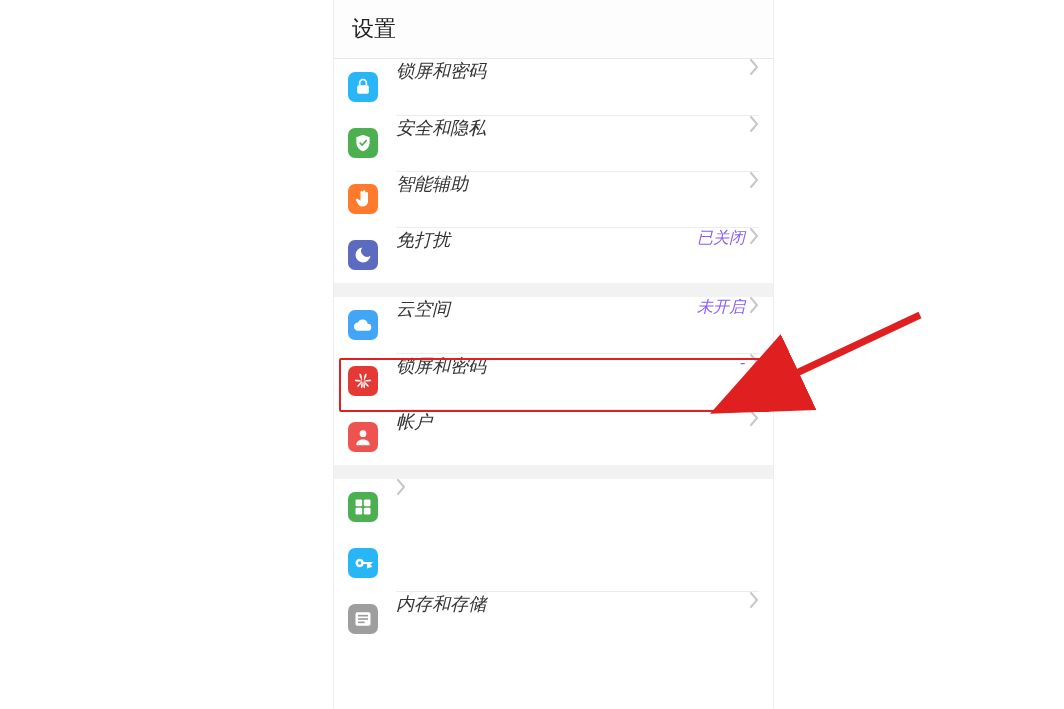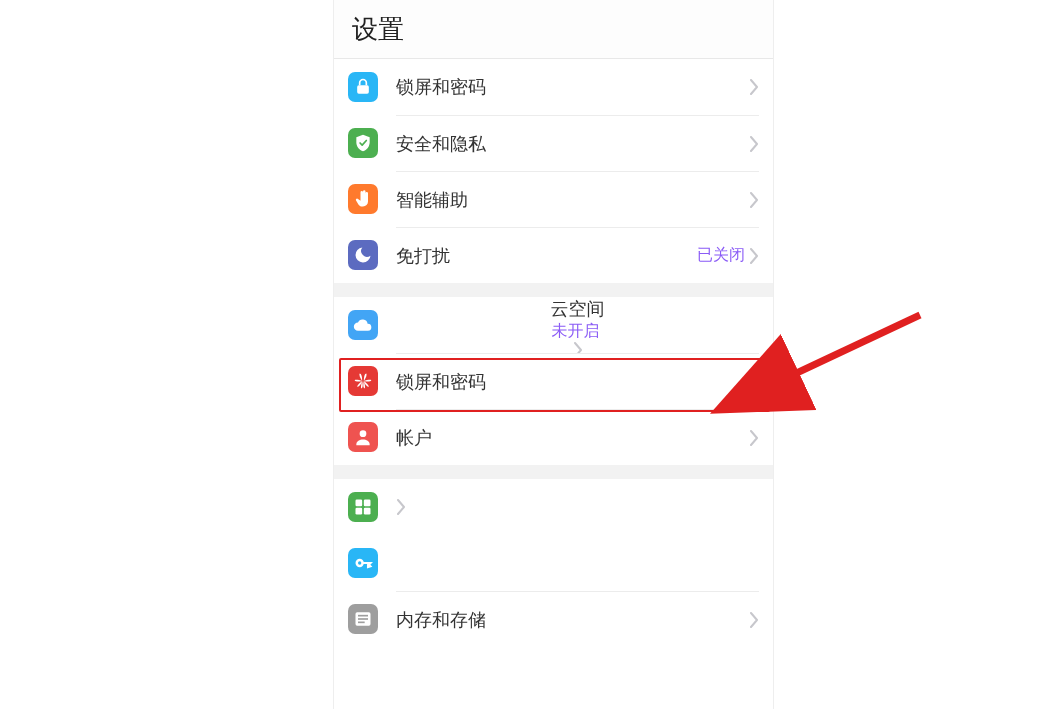--- a/index.html
+++ b/index.html
@@ -23,40 +23,41 @@
     }
     .header {
       height: 59px;
       display: flex;
       align-items: center;
       padding: 0 18px;
       border-bottom: 1px solid #e8e8e8;
       background: #fdfdfd;
     }
     .header-title {
-      font-size: 26px;
+      font-size: 22px;
       color: #222;
       font-weight: 400;
     }
     .section { background: #fff; }
     .section-gap { height: 14px; background: #f2f2f2; }
     .row {
       display: flex;
       align-items: center;
       height: 56px;
       padding: 0 14px 0 14px;
       position: relative;
       background: #fff;
     }
     .row-inner {
       flex: 1;
       display: flex;
-      align-items: center;
+      align-items: flex-start;
       height: 100%;
       border-top: 1px solid #ececec;
+      font-style: italic;
     }
     .row:first-child .row-inner { border-top: none; }
     .icon-box {
       width: 30px;
       height: 30px;
       border-radius: 7px;
       display: flex;
       align-items: center;
       justify-content: center;
       margin-right: 18px;
@@ -156,21 +157,21 @@
         </div>
       </div>
       <div class="section-gap"></div>
       <div class="section">
         <div class="row">
           <div class="icon-box" style="background: rgb(66, 165, 245);">
             <svg viewBox="0 0 24 24">
               <path d="M6 19a5 5 0 0 1 0-10 6 6 0 0 1 11.5 1.5A4 4 0 0 1 18 19H6z" fill="#fff"></path>
             </svg>
           </div>
-          <div class="row-inner" style="border-top: none; flex-direction: column;">
+          <div class="row-inner" style="border-top: none;">
             <span class="row-label">云空间</span>
             <span class="row-value">未开启</span>
             <span class="chevron">
               <svg viewBox="0 0 10 16">
                 <path d="M2 1l6 7-6 7" fill="none" stroke="#c7c7cc" stroke-width="2" stroke-linecap="round" stroke-linejoin="round"></path>
               </svg>
             </span>
           </div>
         </div>
         <div class="row">

